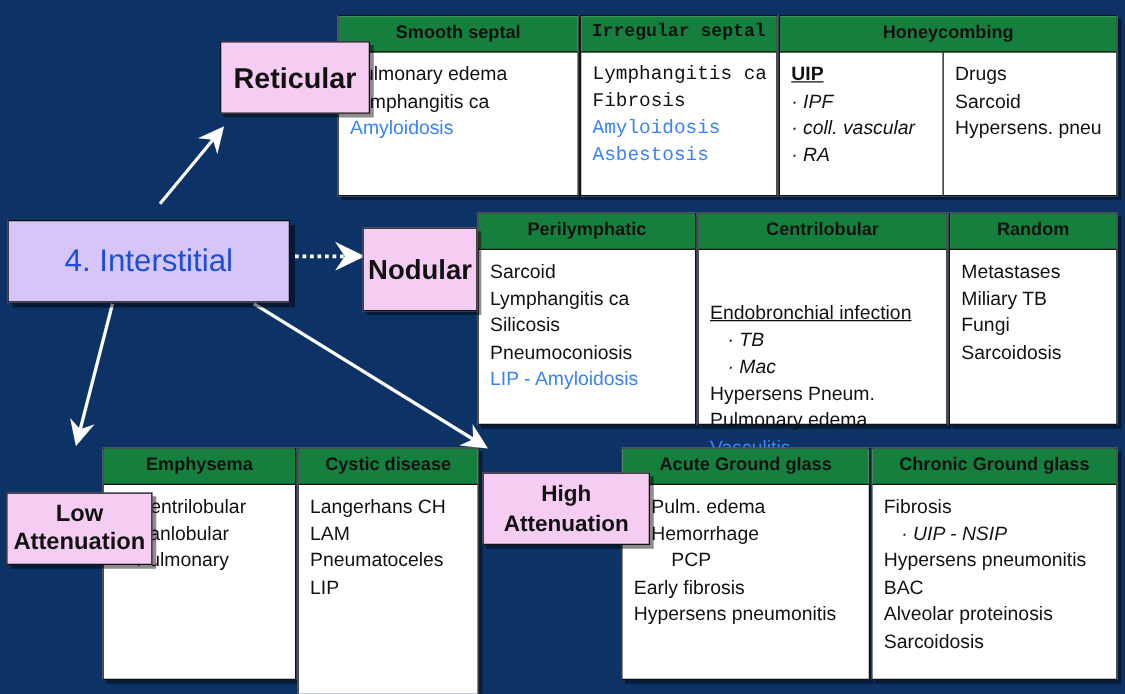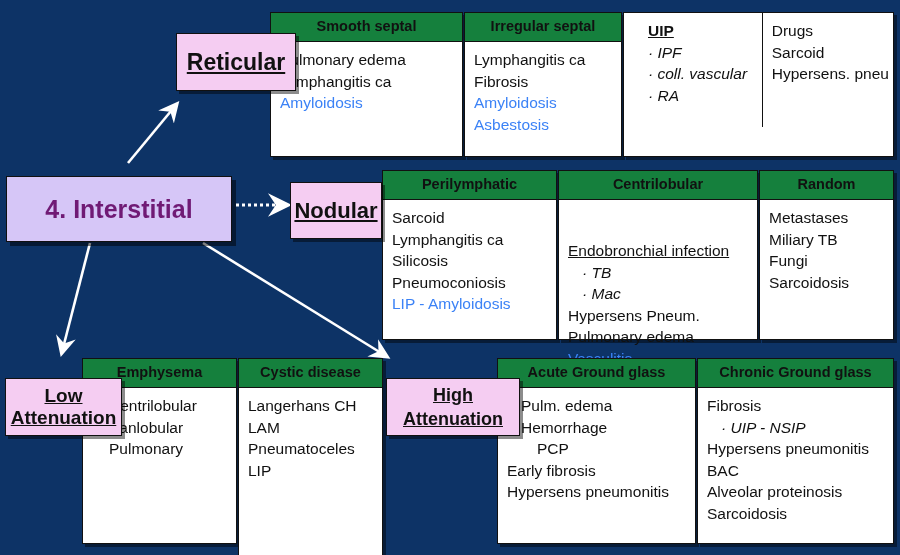--- a/index.html
+++ b/index.html
@@ -50,31 +50,30 @@
     background: #f5cdf2;
     border: 1.5px solid #111111;
     box-shadow: 3px 3px 0 rgba(0,0,0,0.45);
     font-weight: bold;
     color: #111;
     display: flex;
     align-items: center;
     justify-content: center;
     text-align: center;
     z-index: 20;
-    text-decoration: underline;
   }
 
   
   .rootbox {
     position: absolute;
     background: #d6c6f7;
     border: 1.5px solid #111111;
     box-shadow: 4px 4px 0 rgba(0,0,0,0.5);
-    font-weight: bold;
-    color: #701a75;
+    font-weight: normal;
+    color: #1d4ed8;
     display: flex; align-items: center; justify-content: center;
     z-index: 15;
   }
   .vdiv { border-left: 1.5px solid #111; }
 
   svg.arrows { position: absolute; left: 0; top: 0; width: 900px; height: 555px; z-index: 5; pointer-events: none; }
 </style>
 </head>
 <body>
 
@@ -106,47 +105,48 @@
 
   <div class="card" style="left:270px; top:12px; width:193px; height:145px;">
     <div class="card-head">Smooth septal</div>
     <div class="card-body">
       <div class="row">Pulmonary edema</div>
       <div class="row">Lymphangitis ca</div>
       <div class="row dim">Amyloidosis</div>
     </div>
   </div>
 
-  <div class="card" style="left:464px; top:12px; width:158px; height:145px;">
+  <div class="card" style="left:464px; top:12px; width:158px; height:145px;font-family:Liberation Mono, monospace;">
     <div class="card-head">Irregular septal</div>
     <div class="card-body">
       <div class="row">Lymphangitis ca</div>
       <div class="row">Fibrosis</div>
       <div class="row dim">Amyloidosis</div>
       <div class="row dim">Asbestosis</div>
     </div>
   </div>
 
   <div class="card" style="left:623px; top:12px; width:271px; height:145px;">
-    <div style="display:flex; height:114px;margin-left:15px;">
+    <div class="card-head">Honeycombing</div>
+    <div style="display:flex; height:114px;">
       <div class="card-body" style="width:131px;">
         <div class="row bl">UIP</div>
         <div class="row it">· IPF</div>
         <div class="row it">· coll. vascular</div>
         <div class="row it">· RA</div>
       </div>
       <div class="card-body vdiv" style="width:140px;">
         <div class="row">Drugs</div>
         <div class="row">Sarcoid</div>
         <div class="row">Hypersens. pneu</div>
       </div>
     </div>
   </div>
 
-  <div class="chip" style="left:290px; top:182px; width:92px; height:57px; font-size:22px;">
+  <div class="chip" style="left:290px; top:182px; width:92px; height:67px; font-size:22px;">
     <span>Nodular</span>
   </div>
 
   <div class="card" style="left:382px; top:170px; width:175px; height:170px;">
     <div class="card-head">Perilymphatic</div>
     <div class="card-body">
       <div class="row">Sarcoid</div>
       <div class="row">Lymphangitis ca</div>
       <div class="row">Silicosis</div>
       <div class="row">Pneumoconiosis</div>
@@ -188,21 +188,21 @@
   <div class="card" style="left:238px; top:358px; width:145px; height:214px;">
     <div class="card-head">Cystic disease</div>
     <div class="card-body">
       <div class="row">Langerhans CH</div>
       <div class="row">LAM</div>
       <div class="row">Pneumatoceles</div>
       <div class="row">LIP</div>
     </div>
   </div>
 
-  <div class="chip" style="left:5px; top:378px; width:117px; height:58px; font-size:19px; line-height:22px; flex-direction:column;">
+  <div class="chip" style="left:5px; top:394px; width:117px; height:58px; font-size:19px; line-height:22px; flex-direction:column;">
     <span>Low</span>
     <span>Attenuation</span>
   </div>
 
   <div class="card" style="left:497px; top:358px; width:199px; height:186px;">
     <div class="card-head">Acute Ground glass</div>
     <div class="card-body">
       <div class="row ind">Pulm. edema</div>
       <div class="row ind">Hemorrhage</div>
       <div class="row ind2">PCP</div>

